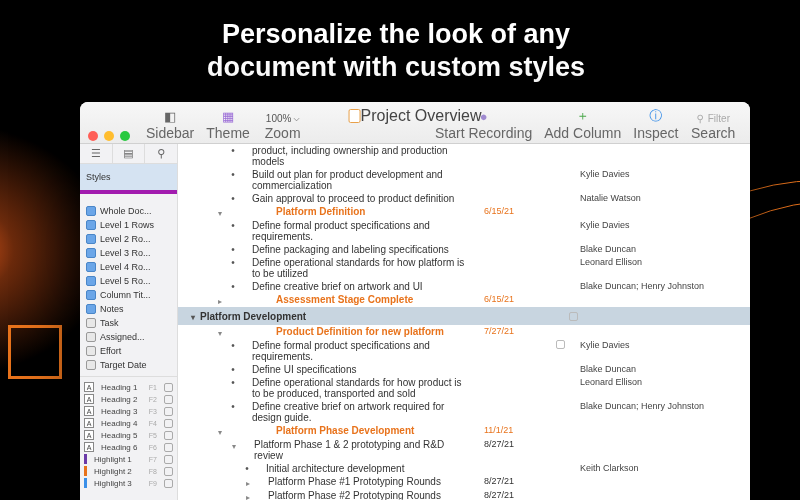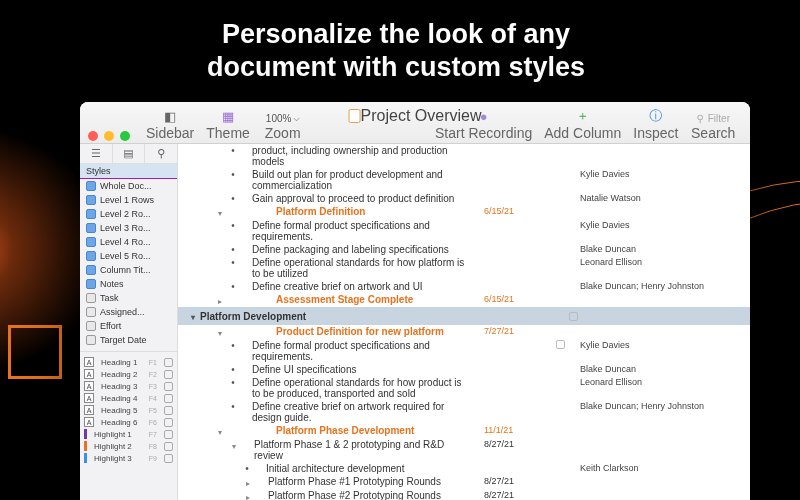--- a/index.html
+++ b/index.html
@@ -19,22 +19,22 @@
 .tb-btn .lbl{font-size:14px;color:#666;}
 .tb-title{position:absolute;left:50%;top:5px;transform:translateX(-50%);font-size:16px;color:#444;display:flex;align-items:center;}
 .tb-title .doc-ico{width:12px;height:14px;background:#fff;border:1px solid #e8a04a;border-radius:2px;position:relative;}
 .tb-spacer{flex:1;}
 .tb-search{display:flex;align-items:center;gap:4px;color:#aaa;font-size:10px;padding:0 6px;}
 .wbody{flex:1;display:flex;overflow:hidden;}
 .sidebar{width:98px;background:#f2f2f4;border-right:1px solid #ddd;display:flex;flex-direction:column;font-size:9px;}
 .sb-tabs{height:20px;display:flex;border-bottom:1px solid #ddd;}
 .sb-tab{flex:1;display:flex;align-items:center;justify-content:center;font-size:11px;color:#666;border-right:1px solid #ddd;cursor:pointer;}
 .sb-tab:last-child{border-right:none;}
-.sb-hdr{background:#d5e3f2;padding:2px 6px;font-size:9px;color:#333;border-bottom:1px solid #a21caf;}
-.sb-list{flex:1;overflow:hidden;}
+.sb-hdr{background:#d5e3f2;padding:8px 6px;font-size:9px;color:#333;border-bottom:4px solid #a21caf;}
+.sb-list{flex:1;overflow:hidden;margin-top:10px;}
 .sb-item{display:flex;align-items:center;gap:4px;padding:2px 6px;cursor:pointer;color:#333;}
 .sb-item .sq{width:10px;height:10px;border:1px solid #999;border-radius:2px;background:#fff;flex-shrink:0;}
 .sb-item .sq.blue{background:#6ba6e8;border-color:#4a86c8;}
 .sb-item .sq.gray{background:#e8e8e8;}
 .sb-item .txt{white-space:nowrap;overflow:hidden;text-overflow:ellipsis;}
 .sb-div{height:1px;background:#ddd;margin:4px 0;}
 .sb-style{display:flex;align-items:center;gap:7px;padding:1px 4px;font-size:8px;color:#444;cursor:pointer;}
 .sb-style .a{width:10px;height:10px;border:1px solid #888;display:flex;align-items:center;justify-content:center;font-size:7px;background:#fff;}
 .sb-style .nm{flex:1;white-space:nowrap;}
 .sb-style .fn{font-size:7px;color:#aaa;}

